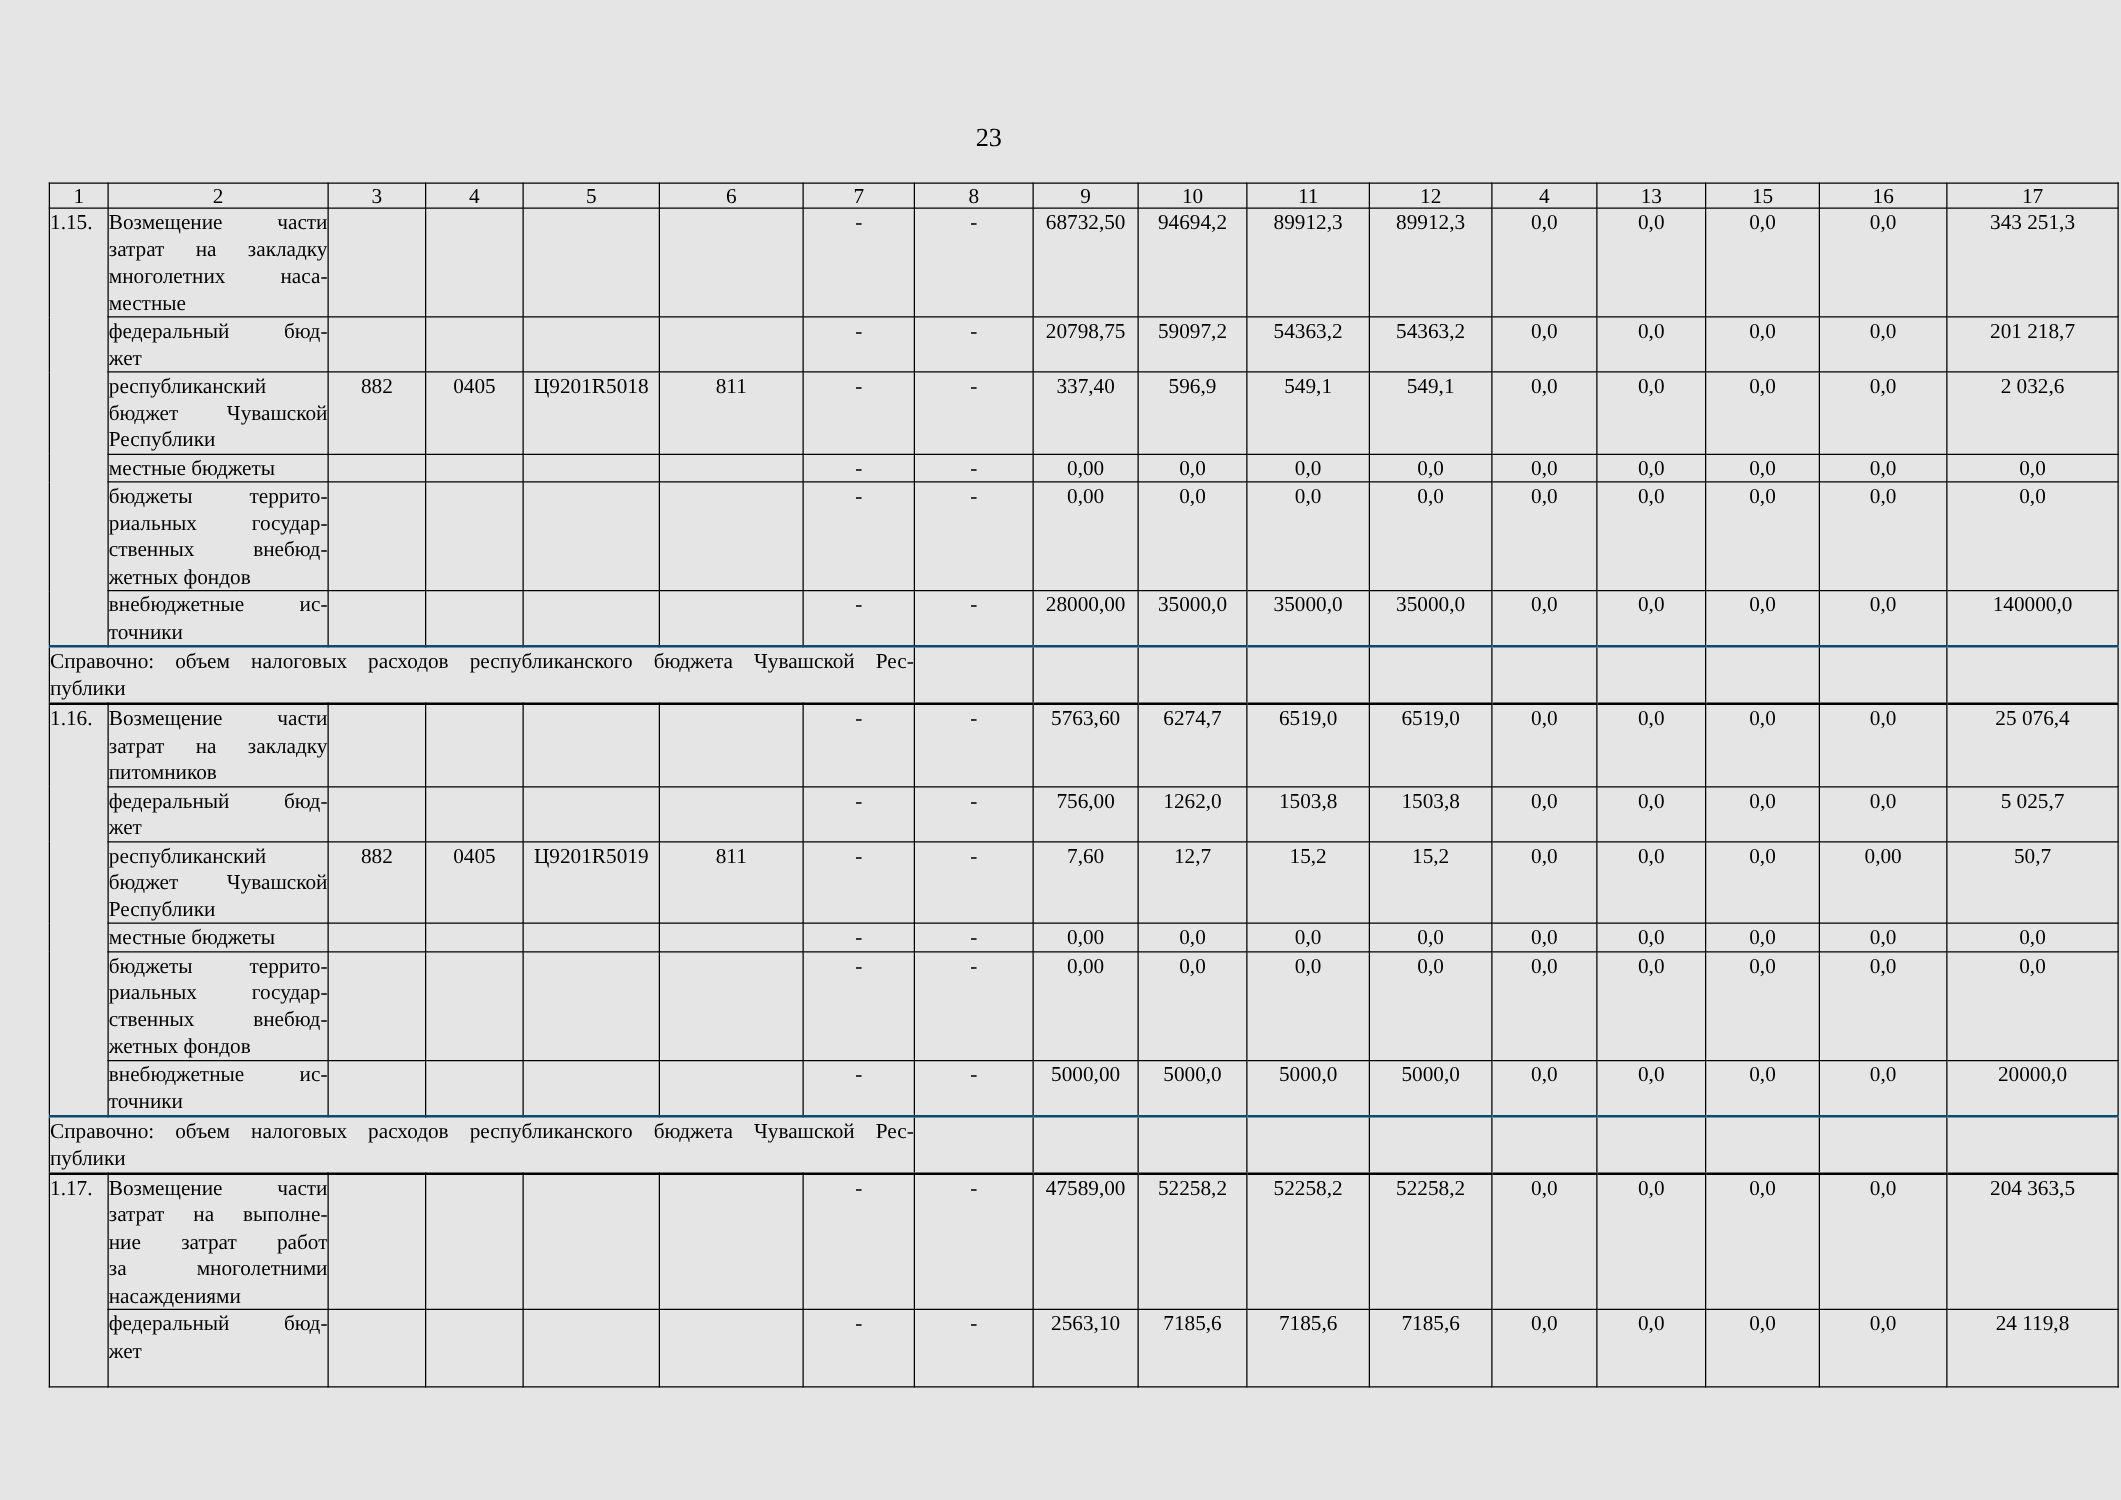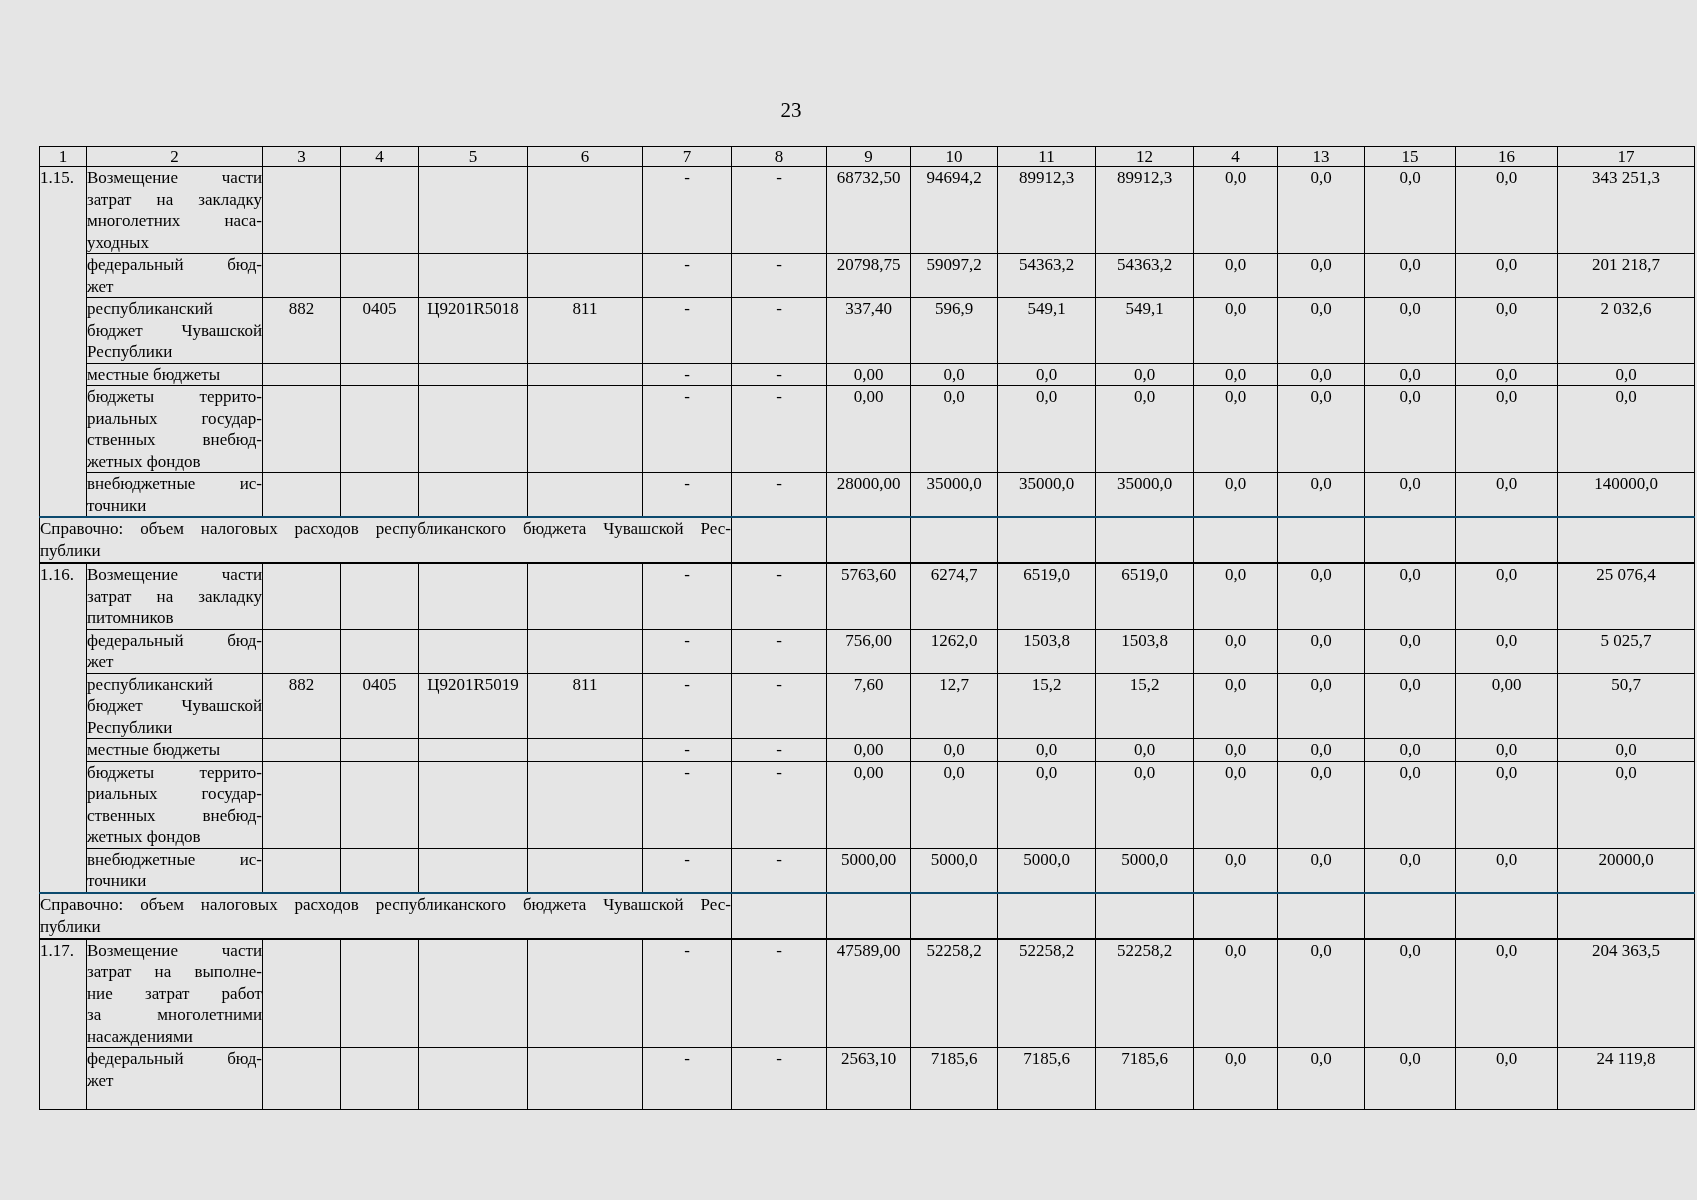--- a/index.html
+++ b/index.html
@@ -75,21 +75,21 @@
           <th>17</th>
         </tr>
       </thead>
     <tbody>
         <tr>
           <td class="num" rowspan="6">1.15.</td>
           <td class="label">
             <div class="ln j">Возмещение части</div>
             <div class="ln j">затрат на закладку</div>
             <div class="ln j">многолетних наса-</div>
-            <div class="ln">уходных</div>
+            <div class="ln">местные</div>
           </td>
           <td class="val"></td>
           <td class="val"></td>
           <td class="val"></td>
           <td class="val"></td>
           <td class="val">-</td>
           <td class="val">-</td>
           <td class="val">68732,50</td>
           <td class="val">94694,2</td>
           <td class="val">89912,3</td>

